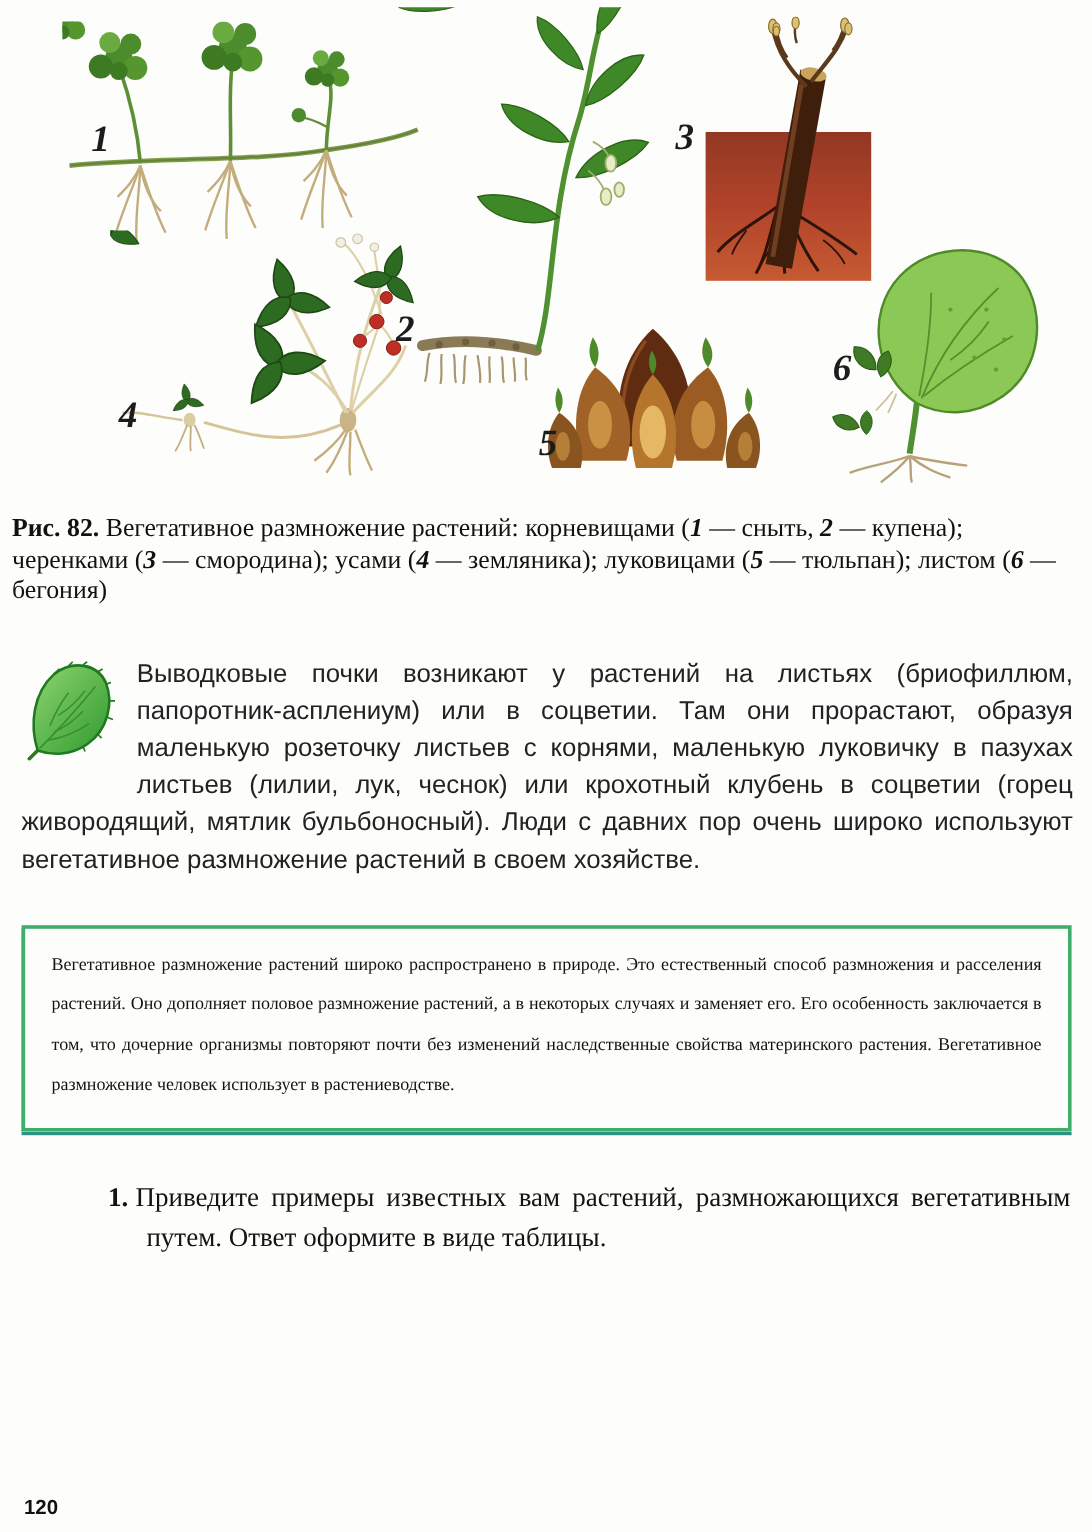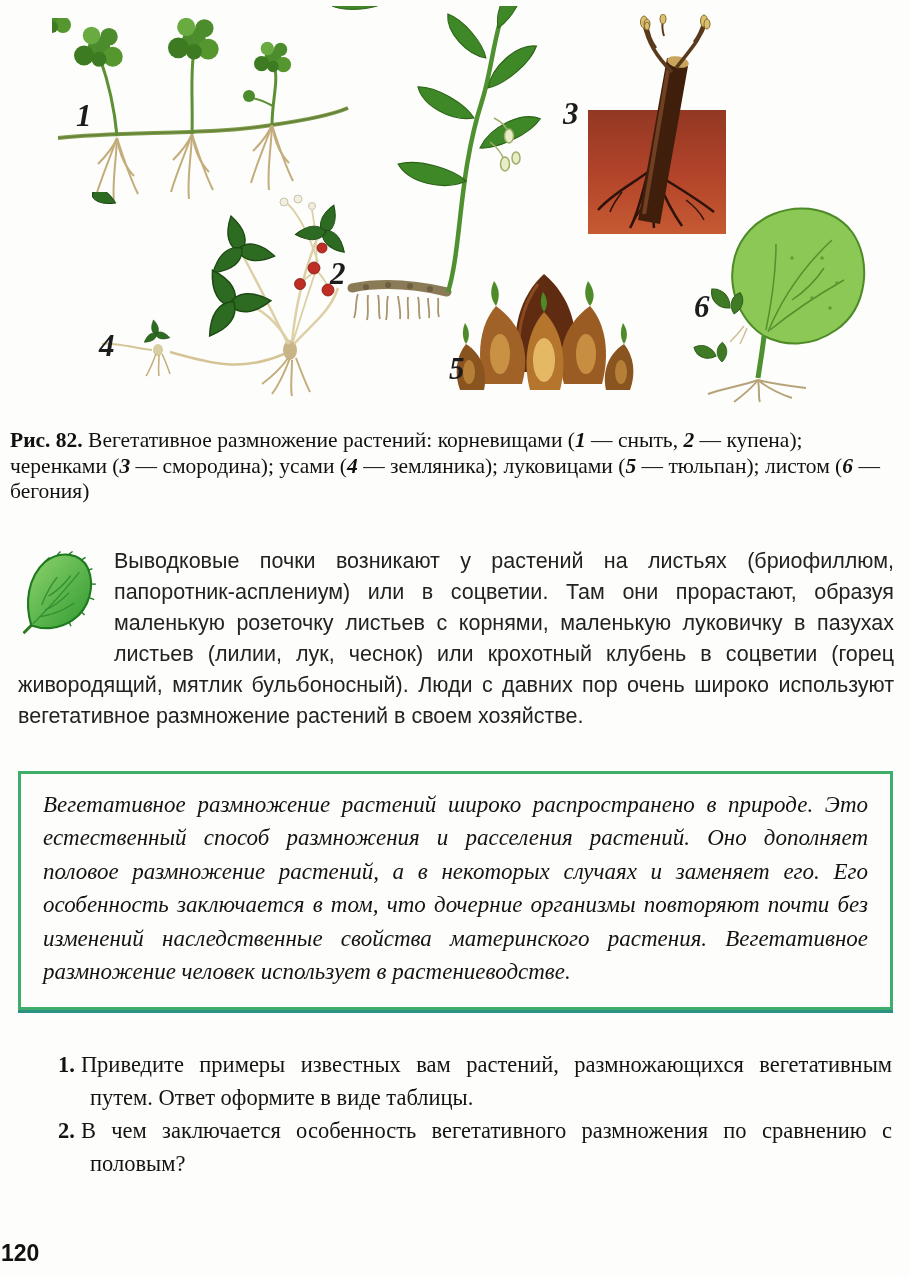--- a/index.html
+++ b/index.html
@@ -49,36 +49,35 @@
   .leaf-float{float:left;width:80px;height:86px;margin:2px 16px 6px 0;}
   
   .hl-box{
     margin:39px 17px 0 18px;
     border:3px solid var(--box-border,#3fae6a);
     box-shadow:0 3px 0 var(--box-border-bottom,#2a9183);
     padding:14px 22px 18px 22px;
     box-sizing:border-box;
   }
   .hl-box p{
-    margin:0;font-size:23px;line-height:33.5px;color:#131313;
+    margin:0;font-size:15px;line-height:33.5px;color:#131313;
     text-align:justify;
-    font-style:italic;
-  }
-  
-  .questions{margin:38px 18px 0 58px;}
+  }
+  
+  .questions{margin:38px 18px 0 90px;}
   .q{
     font-size:22.5px;line-height:33px;color:#131313;
     text-align:justify;padding-left:32px;text-indent:-32px;margin:0;
   }
   .qn{font-weight:bold;margin-right:6px;}
   
   .pageno{
-    position:absolute;left:1px;bottom:10px;
+    position:absolute;left:20px;bottom:10px;
     font-family:"Liberation Sans",sans-serif;
-    font-weight:bold;font-size:23px;color:#111;
+    font-weight:bold;font-size:17px;color:#111;
   }
 </style>
 </head>
 <body>
 
 <div class="page">
 
   <div class="figure-area">
 
     <svg class="plant pl1" viewBox="0 0 300 195">
@@ -342,18 +341,17 @@
     </span>
     <span>Выводковые почки возникают у растений на листьях (бриофиллюм, папоротник-асплениум) или в соцветии. Там они прорастают, образуя маленькую розеточку листьев с корнями, маленькую луковичку в пазухах листьев (лилии, лук, чеснок) или крохотный клубень в соцветии (горец живородящий, мятлик бульбоносный). Люди с давних пор очень широко используют вегетативное размножение растений в своем хозяйстве.</span>
   </div>
 
   <div class="hl-box">
     <p>Вегетативное размножение растений широко распространено в природе. Это естественный способ размножения и расселения растений. Оно дополняет половое размножение растений, а в некоторых случаях и заменяет его. Его особенность заключается в том, что дочерние организмы повторяют почти без изменений наследственные свойства материнского растения. Вегетативное размножение человек использует в растениеводстве.</p>
   </div>
 
   <div class="questions">
     <p class="q"><b class="qn">1.</b><span>Приведите примеры известных вам растений, размножающихся вегетативным путем. Ответ оформите в виде таблицы.</span></p>
-    <p class="q"><b class="qn">2.</b><span>В чем заключается особенность вегетативного размножения по сравнению с половым?</span></p>
   </div>
 
   <div class="pageno">120</div>
 
 </div>
 
 </body></html>

